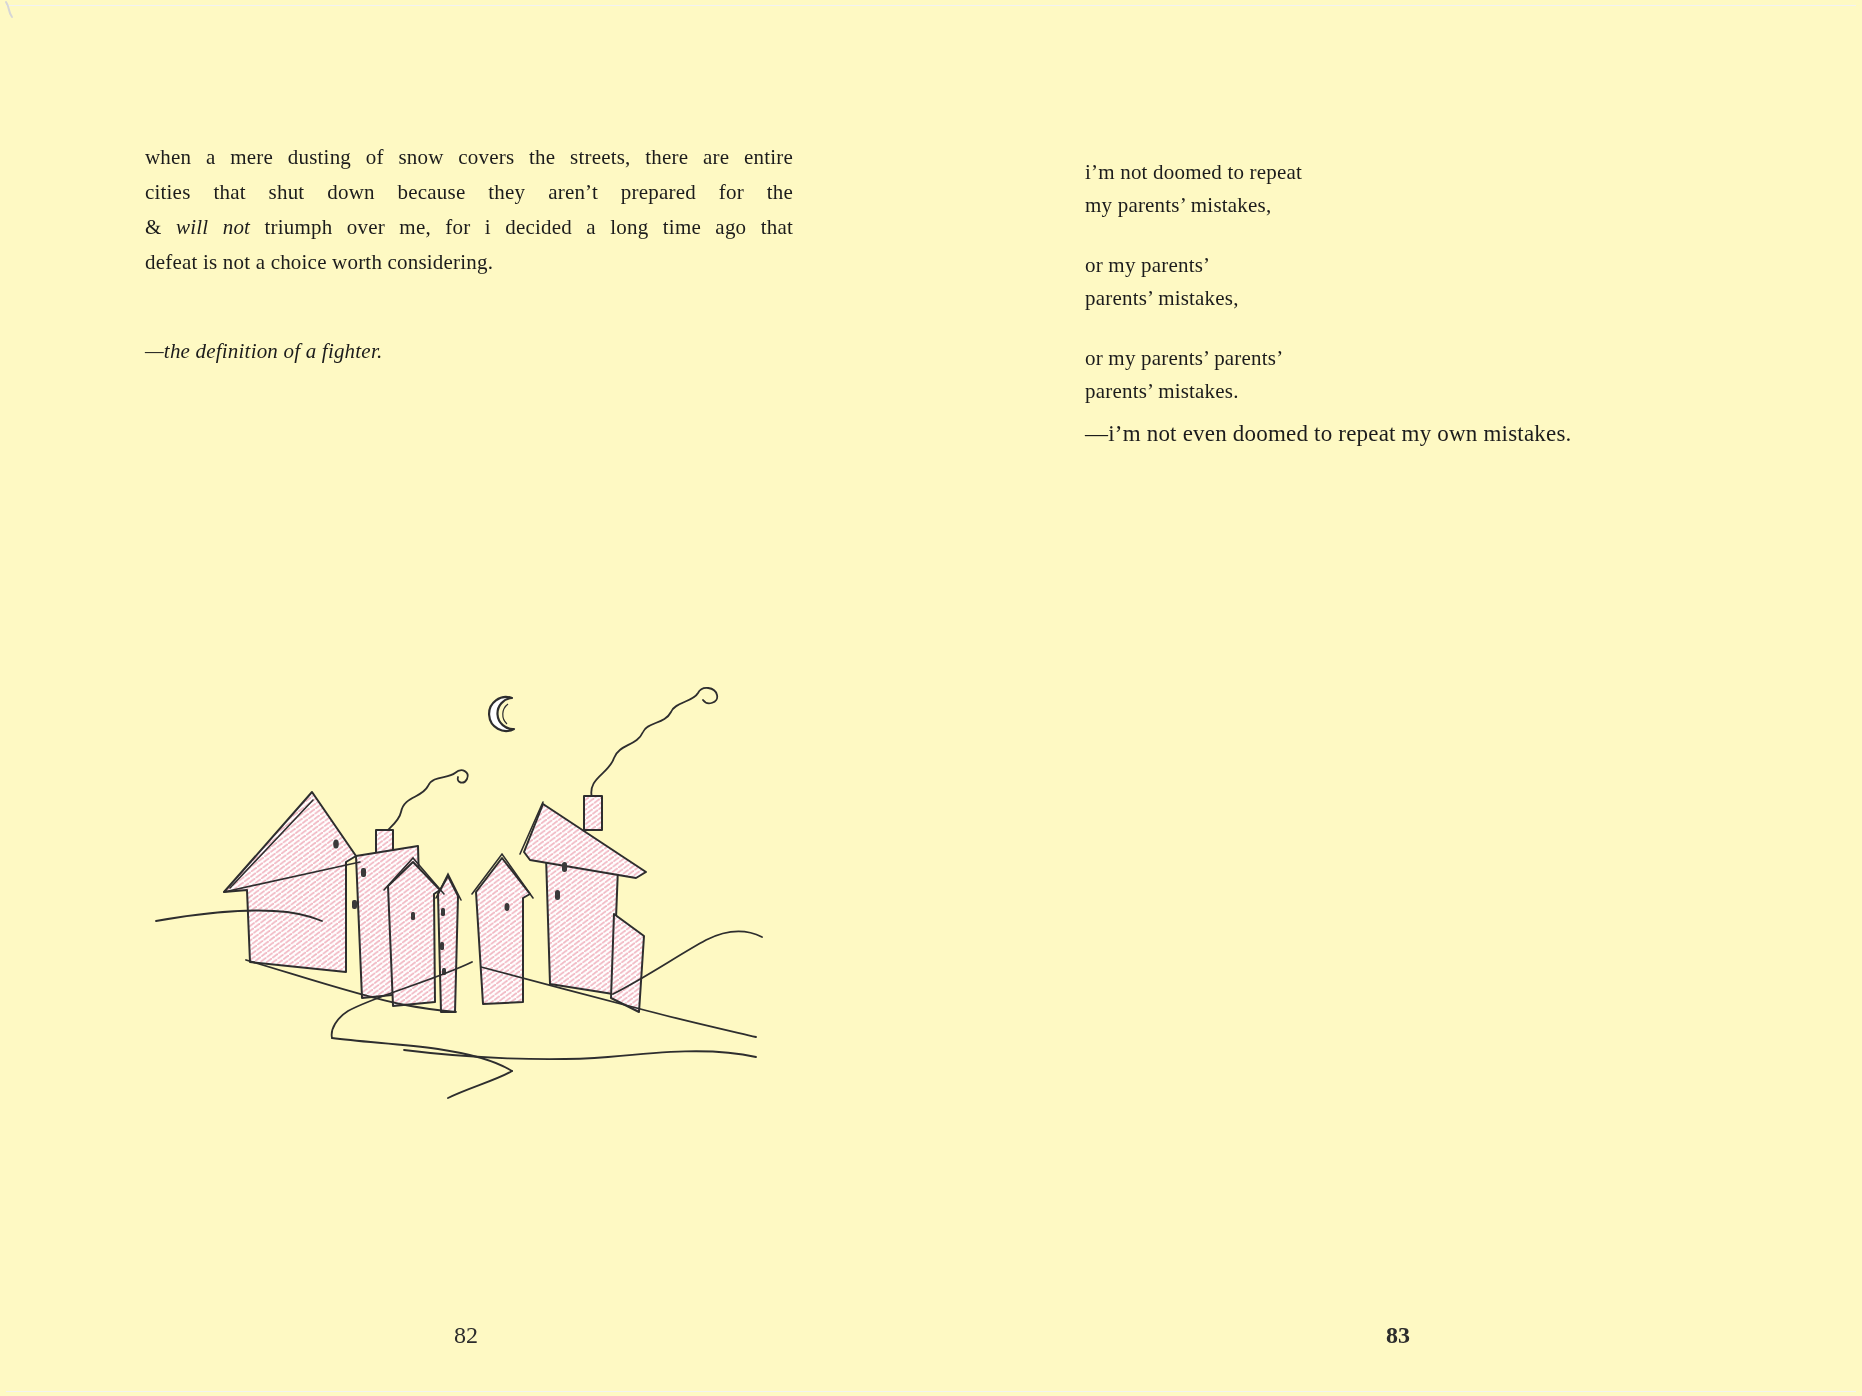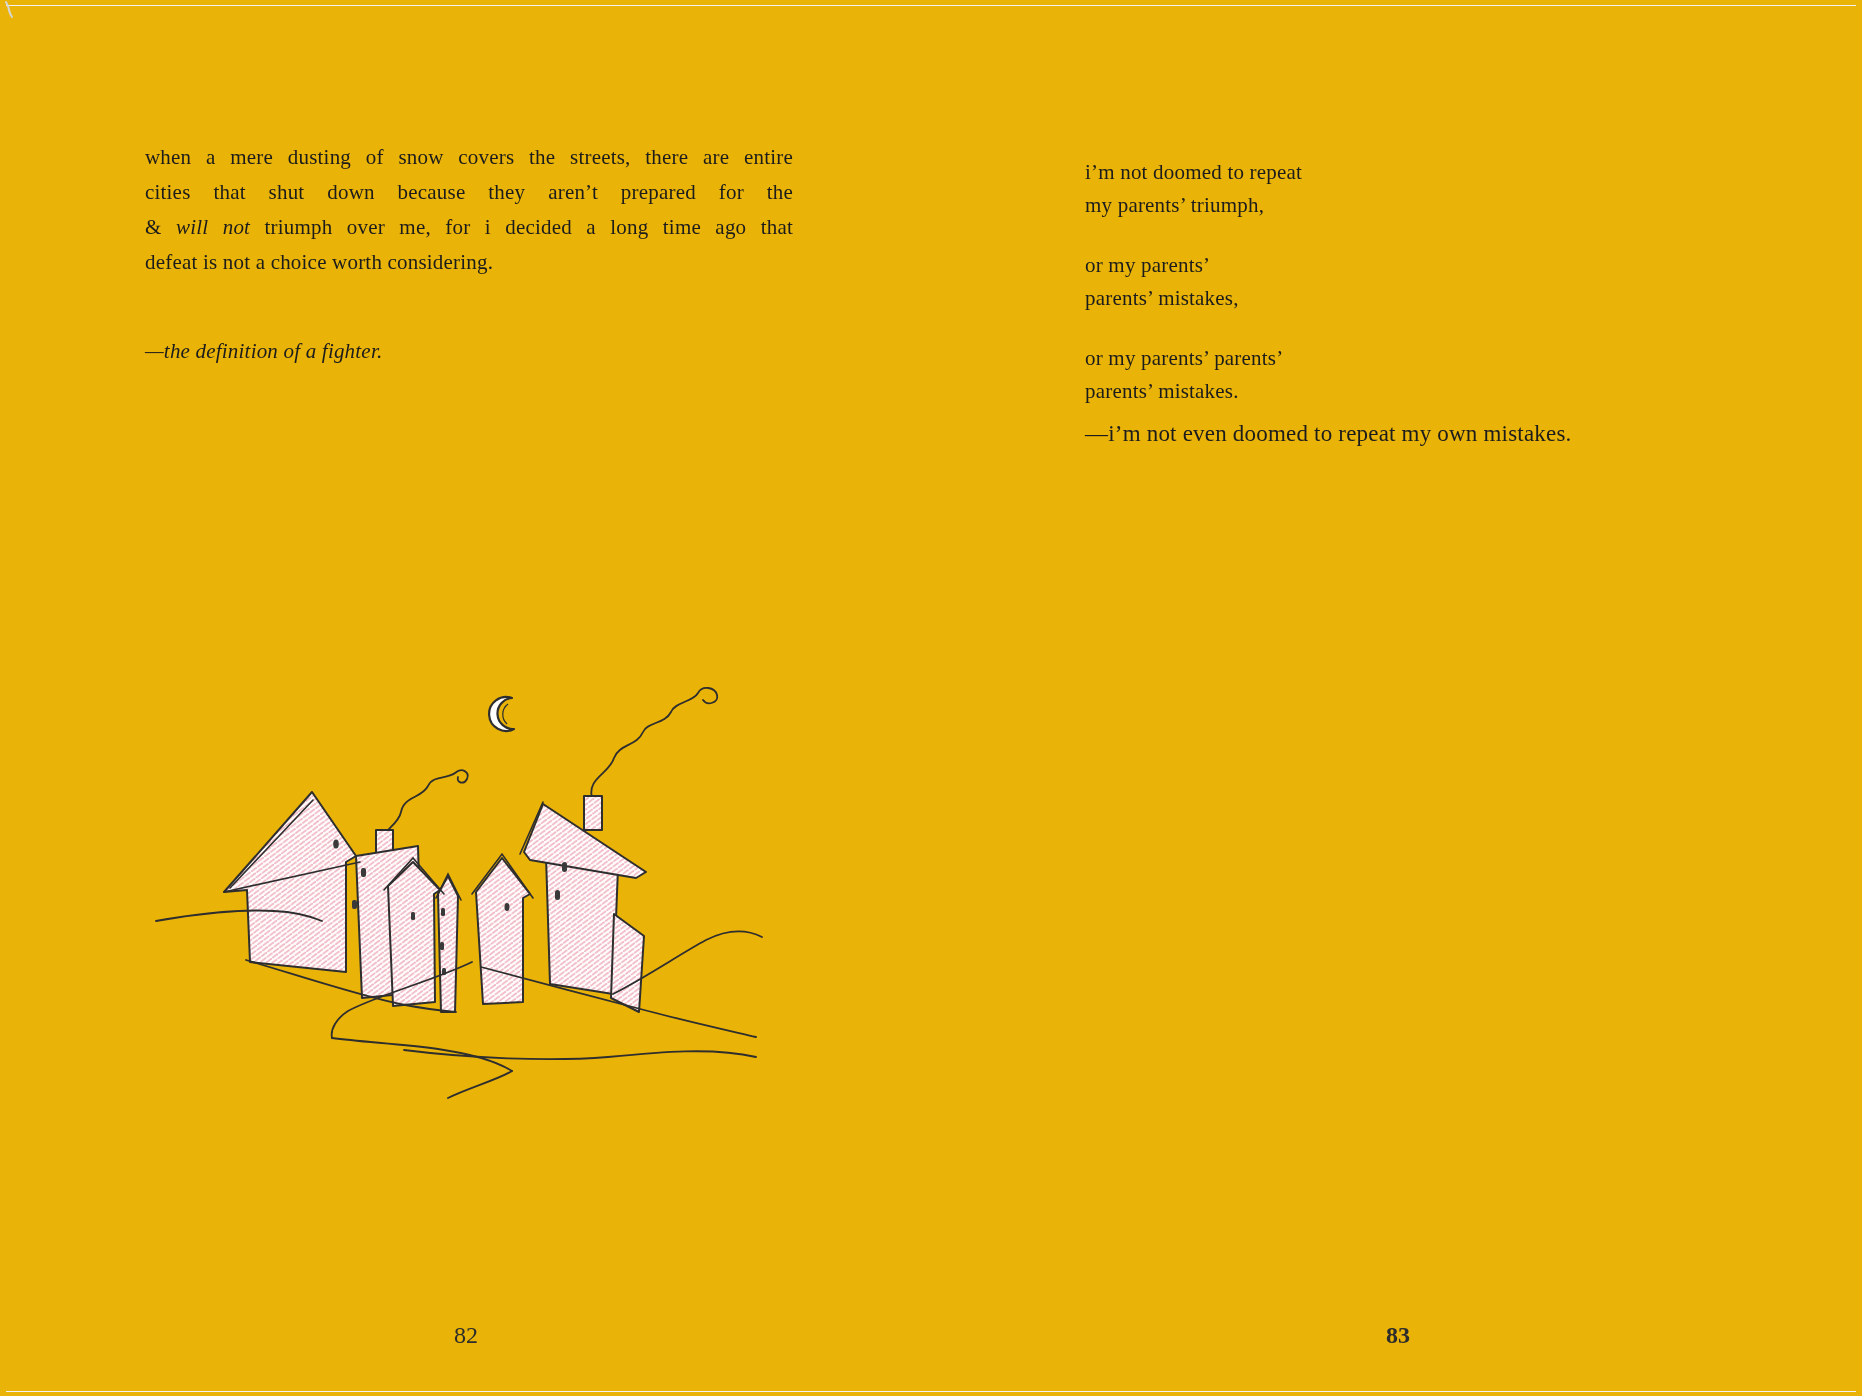--- a/index.html
+++ b/index.html
@@ -1,20 +1,20 @@
 <!DOCTYPE html>
 <html><head>
 <meta charset="utf-8">
 <style>
   html, body { margin: 0; padding: 0; background: #ffffff; }
   #page {
     position: relative;
     width: 1862px;
     height: 1396px;
-    background: #eab308;
+    background: #fef9c3;
     overflow: hidden;
     font-family: "Liberation Serif", "DejaVu Serif", serif;
     color: #1c1c1c;
   }
   .edge-line { position: absolute; left: 6px; right: 6px; height: 1px; background: #f2f2f2; }
   .edge-top { top: 5px; }
   .edge-bottom { bottom: 4px; }
 
   
   .poem-paragraph {
@@ -161,21 +161,21 @@
     </svg>
 
     <div class="pagenum pagenum-left">82</div>
   </div>
 
   <div>
 
     <div class="poem-right">
       <div class="stanza">
         <div>i’m not doomed to repeat</div>
-        <div>my parents’ triumph,</div>
+        <div>my parents’ mistakes,</div>
       </div>
       <div class="stanza">
         <div>or my parents’</div>
         <div>parents’ mistakes,</div>
       </div>
       <div class="stanza">
         <div>or my parents’ parents’</div>
         <div>parents’ mistakes.</div>
       </div>
     </div>

